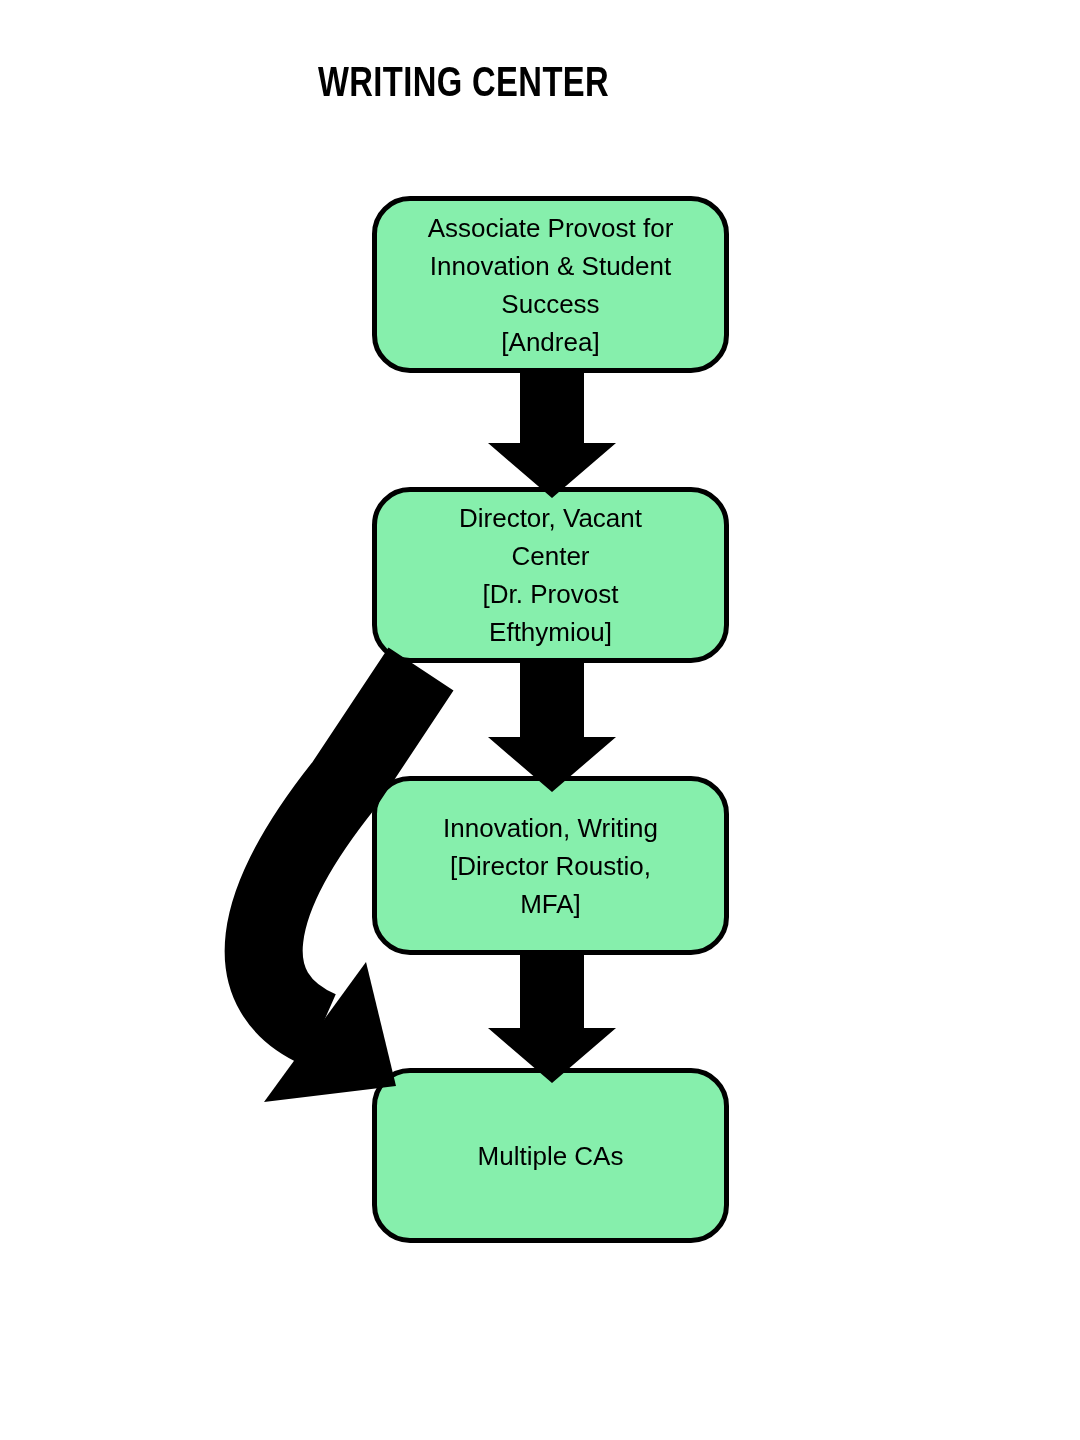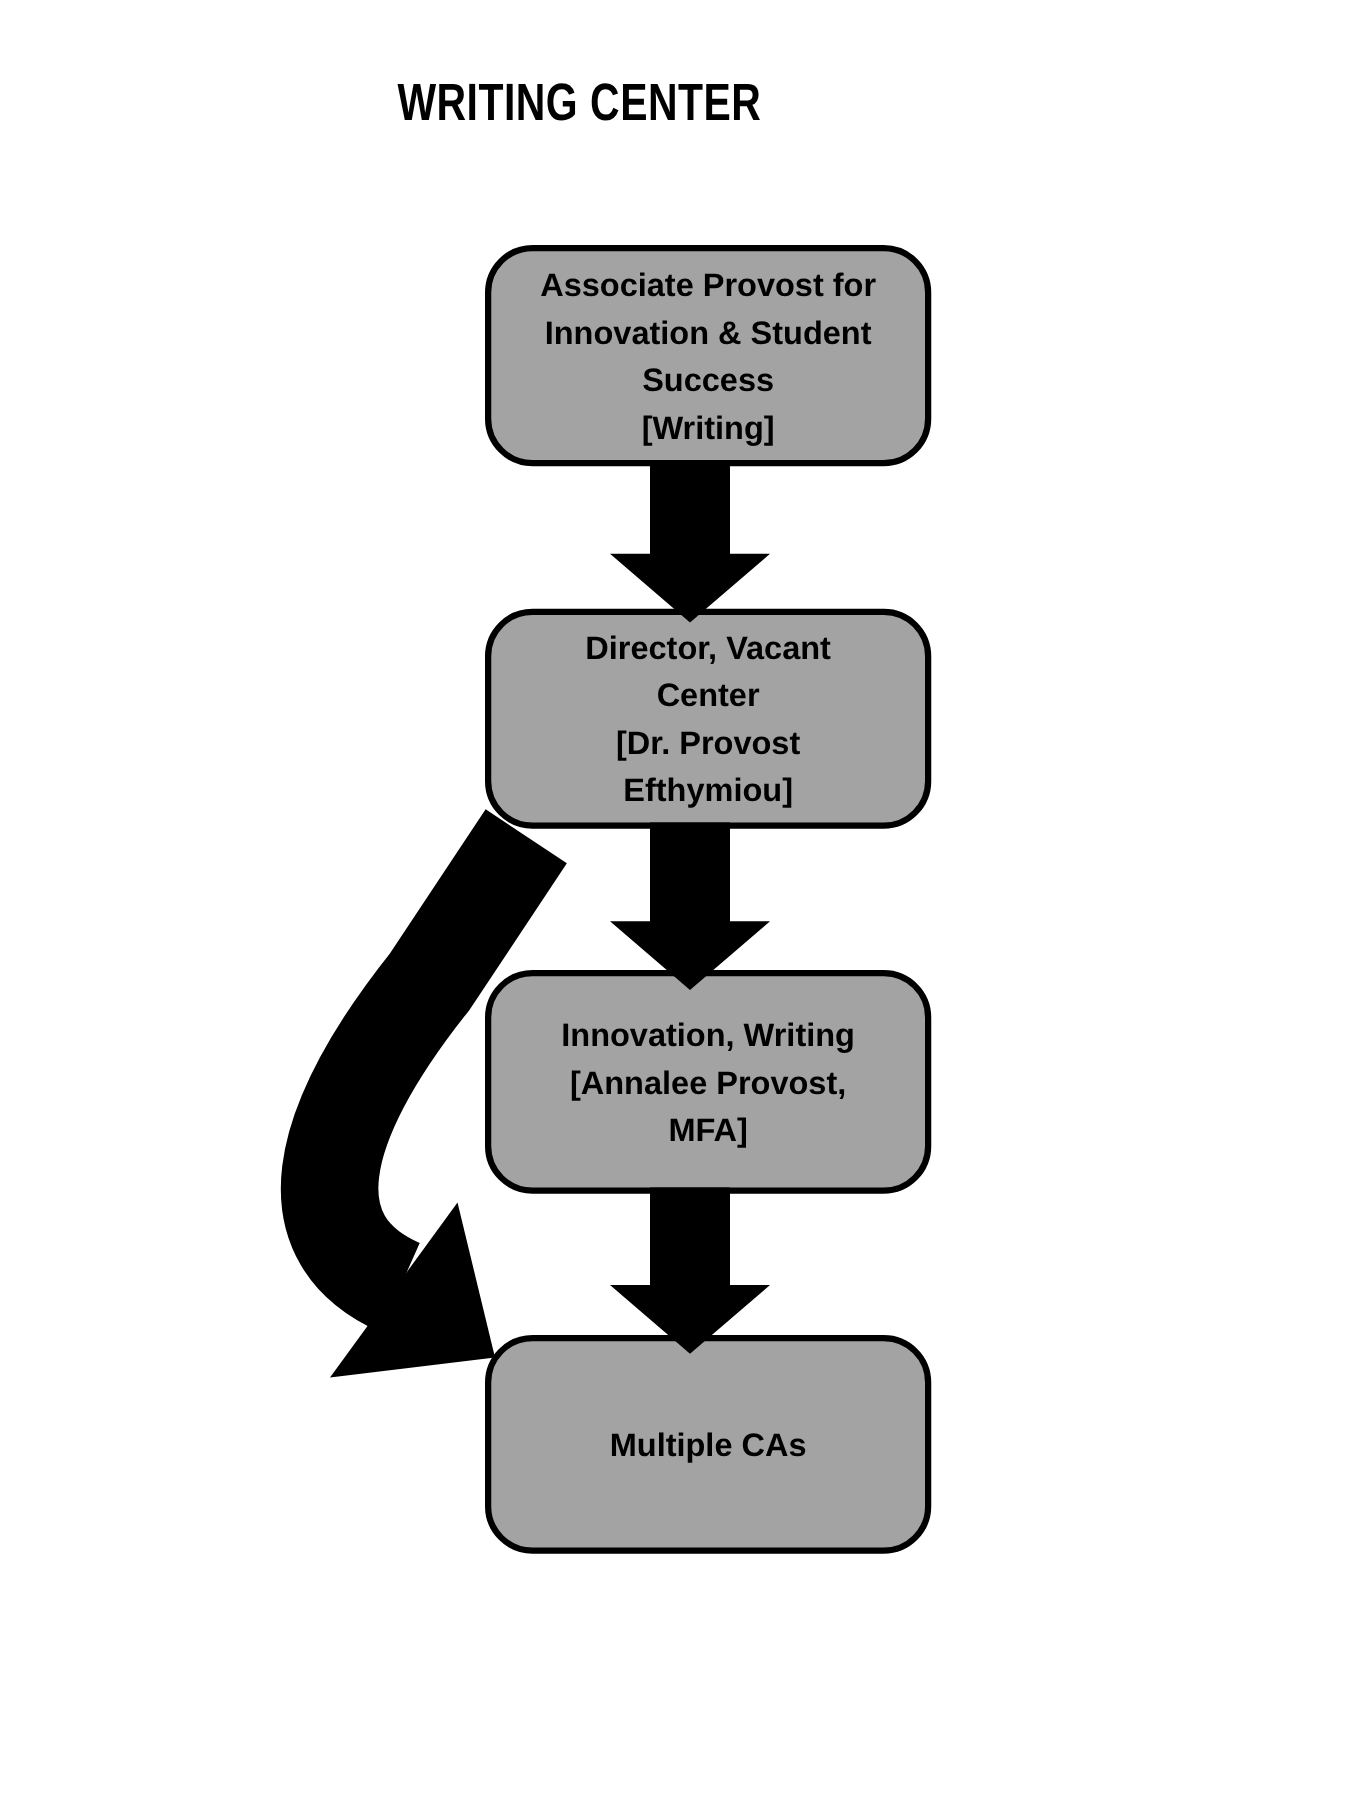--- a/index.html
+++ b/index.html
@@ -26,33 +26,33 @@
     font-size: 42px;
     font-weight: 700;
     color: #000000;
     letter-spacing: 0.5px;
     transform: scaleX(0.78);
     transform-origin: 50% 50%;
     white-space: nowrap;
   }
   .node {
     position: absolute;
-    left: 388px;
+    left: 372px;
     width: 357px;
     box-sizing: border-box;
-    background: #a3a3a3;
+    background: #86efac;
     border: 5px solid #000000;
     border-radius: 38px;
     display: flex;
     flex-direction: column;
     justify-content: center;
     align-items: center;
     text-align: center;
     font-size: 26px;
-    font-weight: 700;
+    font-weight: 400;
     line-height: 38px;
     color: #000000;
     z-index: 1;
   }
   .node-1 { top: 196px;  height: 177px; }
   .node-2 { top: 487px;  height: 176px; }
   .node-3 { top: 776px;  height: 179px; }
   .node-4 { top: 1068px; height: 175px; }
   .connectors {
     position: absolute;
@@ -75,33 +75,33 @@
 <body>
 
 <div class="page">
 
   <div class="page-title">WRITING CENTER</div>
 
   <div class="node node-1">
     <div>Associate Provost for</div>
     <div>Innovation &amp; Student</div>
     <div>Success</div>
-    <div>[Writing]</div>
+    <div>[Andrea]</div>
   </div>
 
   <div class="node node-2">
     <div>Director, Vacant</div>
     <div>Center</div>
     <div>[Dr. Provost</div>
     <div>Efthymiou]</div>
   </div>
 
   <div class="node node-3">
     <div>Innovation, Writing</div>
-    <div>[Annalee Provost,</div>
+    <div>[Director Roustio,</div>
     <div>MFA]</div>
   </div>
 
   <div class="node node-4">
     <div>Multiple CAs</div>
   </div>
 
   <svg class="connectors" width="1080" height="1440" viewBox="0 0 1080 1440">
 
     <polygon points="520,368 584,368 584,443 616,443 552,498 488,443 520,443"></polygon>

